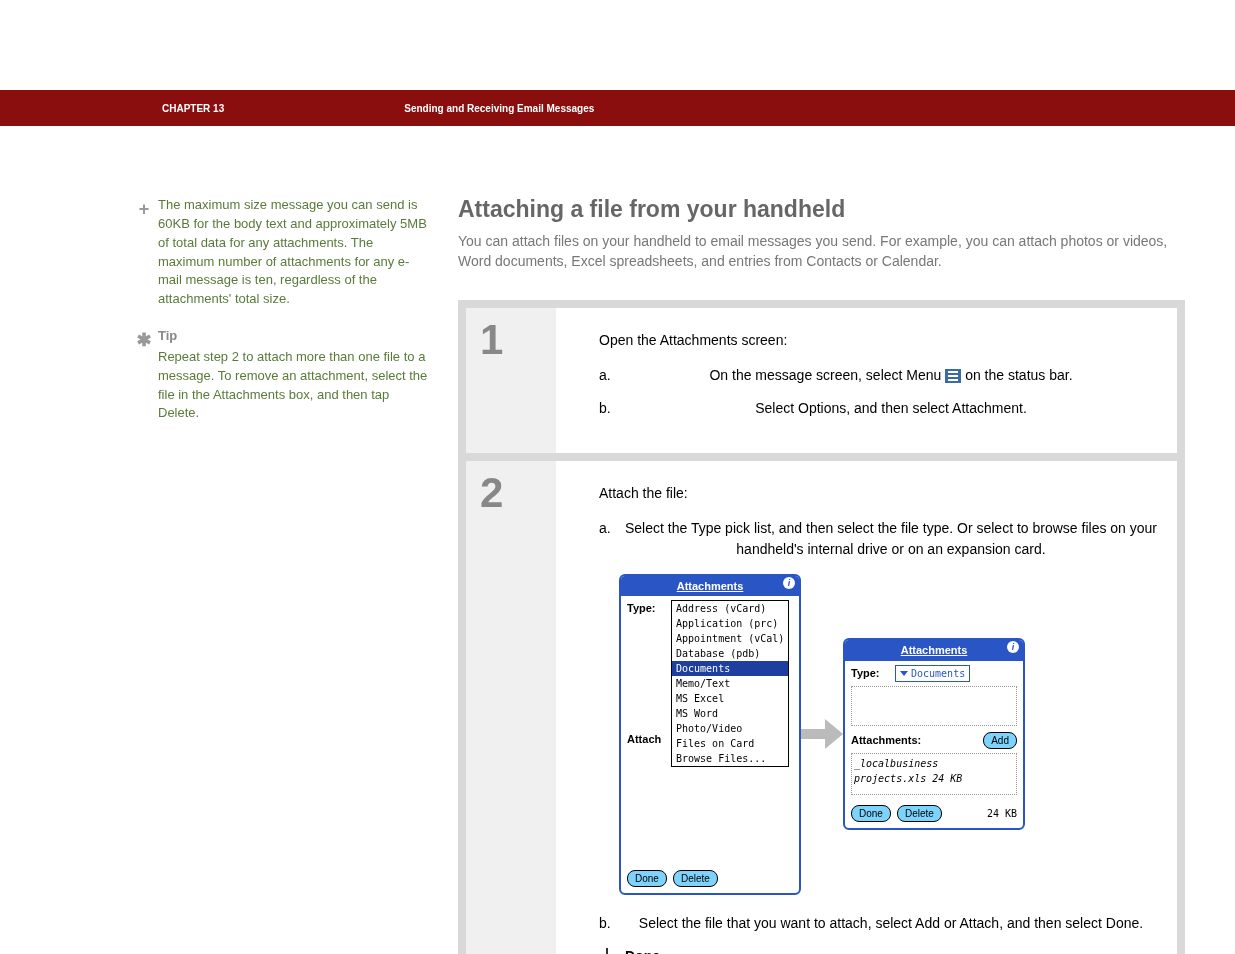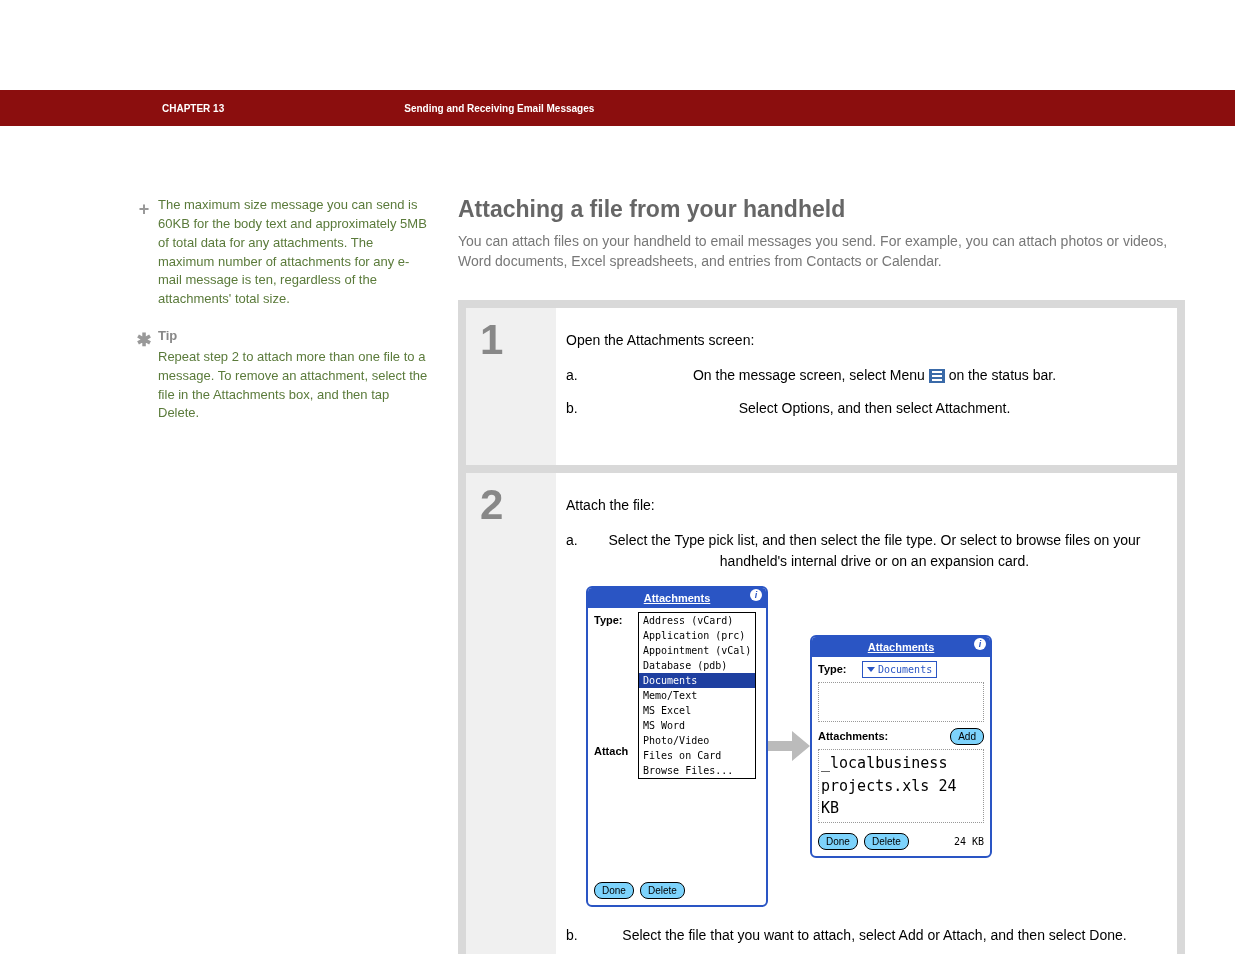--- a/index.html
+++ b/index.html
@@ -19,42 +19,42 @@
   .side-text { color: #5a7a3a; }
   
   .main { flex: 1; margin-left: 28px; }
   .section-title { color: #666; font-size: 23px; font-weight: bold; margin-bottom: 8px; }
   .intro-text { color: #777; font-size: 14px; line-height: 1.45; margin-bottom: 28px; }
   
   .steps { background: #d9d9d9; padding: 8px; }
   .step { background: #fff; display: flex; margin-bottom: 8px; }
   .step:last-child { margin-bottom: 0; }
   .step-num { width: 90px; background: #f0f0f0; font-size: 42px; font-weight: bold; color: #888; padding: 8px 0 0 14px; }
-  .step-body { flex: 1; padding: 22px 16px 34px 10px; font-size: 14px; line-height: 1.5; }
+  .step-body { flex: 1; padding: 22px 16px 22px 10px; font-size: 14px; line-height: 1.5; margin-left: 33px; }
   .step-body p { margin-bottom: 14px; }
   .sub { display: flex; margin-bottom: 12px; }
   .sub-letter { width: 22px; flex-shrink: 0; }
   .sub-text { flex: 1; text-align: center; }
   
   .menu-icon { display: inline-block; width: 16px; height: 14px; background: #3a6aa8; vertical-align: middle; position: relative; }
   .menu-icon::before { content: ""; position: absolute; left: 3px; top: 2px; width: 10px; height: 2px; background: #fff; box-shadow: 0 4px 0 #fff, 0 8px 0 #fff; }
   
   .screens-row { display: flex; align-items: center; margin: 14px 0 18px 20px; }
   .mock { border: 2px solid #2a55c4; border-radius: 6px; background: #fff; width: 182px; font-family: "Lucida Console", Monaco, monospace; font-size: 10px; overflow: hidden; }
   .mock-title { background: #2a55c4; color: #fff; text-align: center; font-weight: bold; padding: 2px 0; position: relative; font-family: Arial; font-size: 11px; text-decoration: underline; }
   .mock-title .info { position: absolute; right: 4px; top: 1px; width: 12px; height: 12px; border-radius: 50%; background: #fff; color: #2a55c4; font-size: 9px; line-height: 12px; text-align: center; text-decoration: none; font-style: italic; font-weight: bold; }
   .mock-body { padding: 4px 6px 6px 6px; }
   .mock-row { display: flex; align-items: flex-start; margin-bottom: 2px; }
   .mock-label { font-weight: bold; font-family: Arial; font-size: 11px; width: 44px; }
   .picklist { border: 1px solid #000; background: #fff; font-size: 10px; }
   .picklist div { padding: 0 4px; white-space: nowrap; }
   .picklist .sel { background: #1e3fa0; color: #fff; }
   .dropdown { border: 1px solid #2a55c4; color: #2a55c4; padding: 0 4px; font-size: 10px; display: inline-flex; align-items: center; gap: 3px; }
   .dropdown .tri { width: 0; height: 0; border-left: 4px solid transparent; border-right: 4px solid transparent; border-top: 5px solid #2a55c4; }
-  .att-box { border: 1px dotted #999; min-height: 42px; margin: 4px 0; font-size: 15px; padding: 2px; position: relative; }
+  .att-box { border: 1px dotted #999; min-height: 42px; margin: 4px 0; font-size: 10px; padding: 2px; position: relative; font-style: italic; }
   .att-row-head { display: flex; justify-content: space-between; align-items: center; margin-top: 6px; }
   .pill { border: 1px solid #000; border-radius: 8px; padding: 0 7px; font-size: 10px; background: #7dd3fc; font-family: Arial; }
   .mock-footer { display: flex; gap: 6px; align-items: center; padding-top: 6px; }
   .size-right { margin-left: auto; font-size: 10px; }
   
   .arrow-big { color: #bbb; font-size: 44px; font-weight: bold; }
   .arrow-big svg { width: 42px; height: 30px; fill: #bbb; }
   
   .done-row { display: flex; align-items: center; gap: 10px; margin-top: 10px; font-weight: bold; }
   .done-row svg { width: 16px; height: 16px; }

